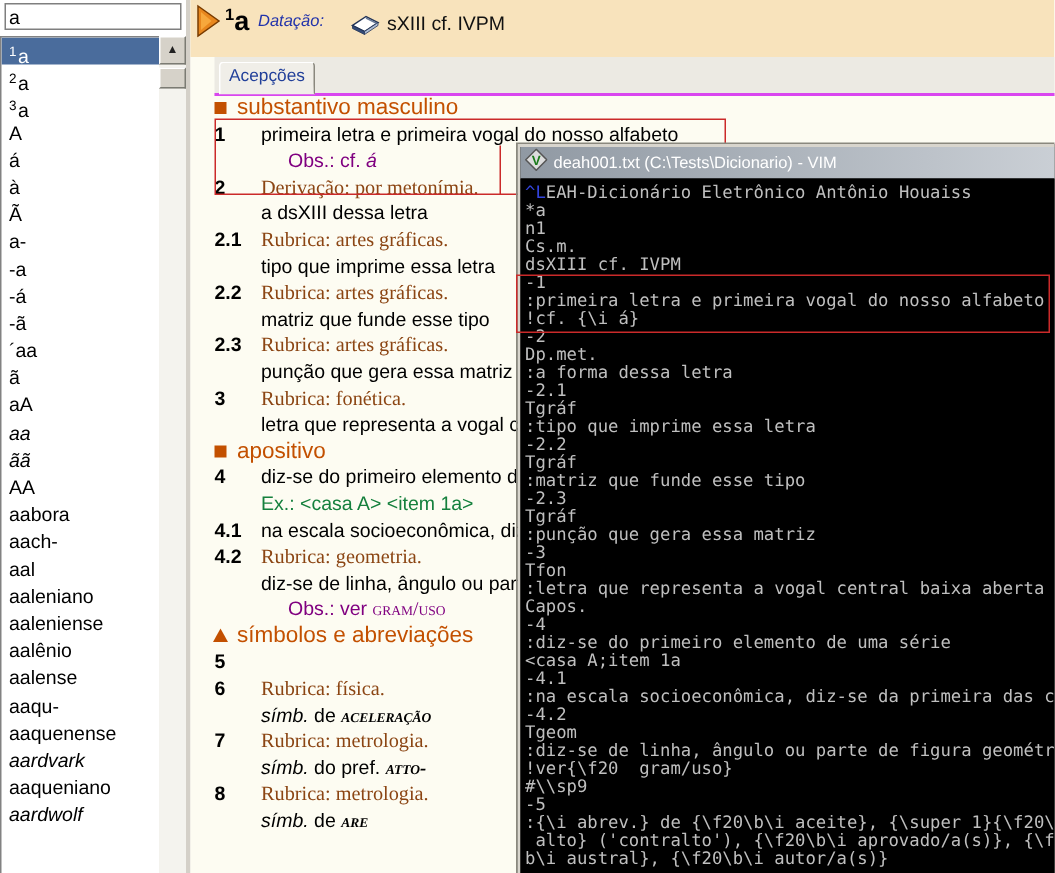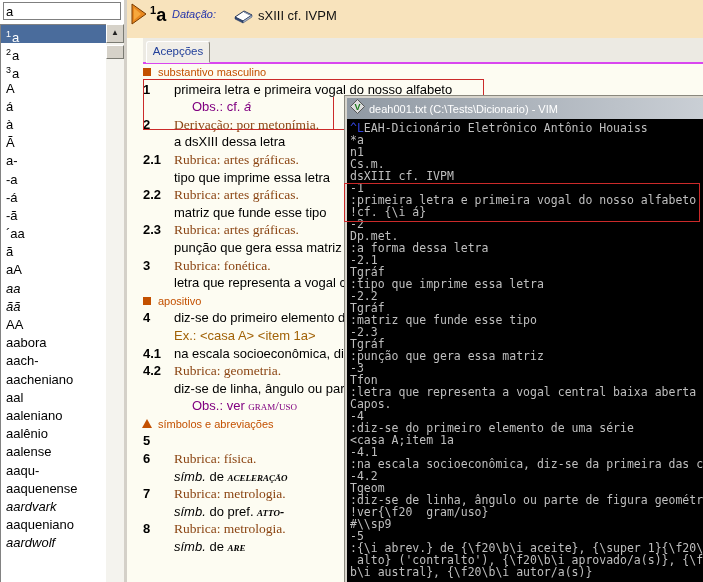--- a/index.html
+++ b/index.html
@@ -41,26 +41,26 @@
   .senses{position:absolute;left:0;top:63px;width:576px;bottom:0;overflow:hidden}
   .drow{position:relative;height:17.6px;font-size:13px;white-space:nowrap}
   .drow .num{position:absolute;left:16px;top:0;width:30px;line-height:17.6px;font-weight:bold;color:#000}
   .drow .dtext{position:absolute;left:47px;top:0;line-height:17.6px;color:#000}
   .drow.secrow .dtext{left:31px}
   .drow.indrow .dtext{left:65px}
   .bullet-sq{position:absolute;left:16px;top:5px;width:8px;height:8px;background:#c35000}
   .bullet-tri{position:absolute;left:15px;top:4px;width:0;height:0;
     border-left:5px solid transparent;border-right:5px solid transparent;border-bottom:9px solid #c35000}
   .t-plain{color:#000}
-  .t-sec{color:#c35000;font-size:11px}
+  .t-sec{color:#c35000;font-size:15px}
   .t-lbl{font-family:"Liberation Serif",serif;color:#8b4513;font-size:13.5px}
   .t-obs{color:#800080}
   .t-obsit{color:#800080;font-style:italic}
   .t-obssc{color:#800080;font-family:"Liberation Serif",serif;font-variant:small-caps;font-size:13px}
-  .t-ex{color:#a16207}
+  .t-ex{color:#15803d}
   .t-it{font-style:italic}
   .t-sc{font-family:"Liberation Serif",serif;font-variant:small-caps;font-style:italic;font-weight:bold;font-size:12.5px}
   .t-sup{font-size:9px;vertical-align:4px;font-weight:bold}
 
   
   .redbox-a{position:absolute;left:143px;top:79px;width:339px;height:49px;
     border:1px solid #cb2a2a;z-index:5;pointer-events:none}
   .redseg{position:absolute;left:333px;top:97px;width:1px;height:33px;background:#cb2a2a;z-index:5}
   .vim-redbox{position:absolute;left:344px;top:183px;width:354px;height:37px;
     border:1px solid #cb2a2a;z-index:30;pointer-events:none}
@@ -94,23 +94,23 @@
       <div class="li">-á</div>
       <div class="li">-ã</div>
       <div class="li">´aa</div>
       <div class="li">ã</div>
       <div class="li">aA</div>
       <div class="li ital">aa</div>
       <div class="li ital">ãã</div>
       <div class="li">AA</div>
       <div class="li">aabora</div>
       <div class="li">aach-</div>
-      <div class="li">aacheniano</div>
       <div class="li">aal</div>
       <div class="li">aaleniano</div>
+      <div class="li">aaleniense</div>
       <div class="li">aalênio</div>
       <div class="li">aalense</div>
       <div class="li">aaqu-</div>
       <div class="li">aaquenense</div>
       <div class="li ital">aardvark</div>
       <div class="li">aaqueniano</div>
       <div class="li ital">aardwolf</div>
     </div>
   <div class="scrollbar">
     <div class="sb-btn">

